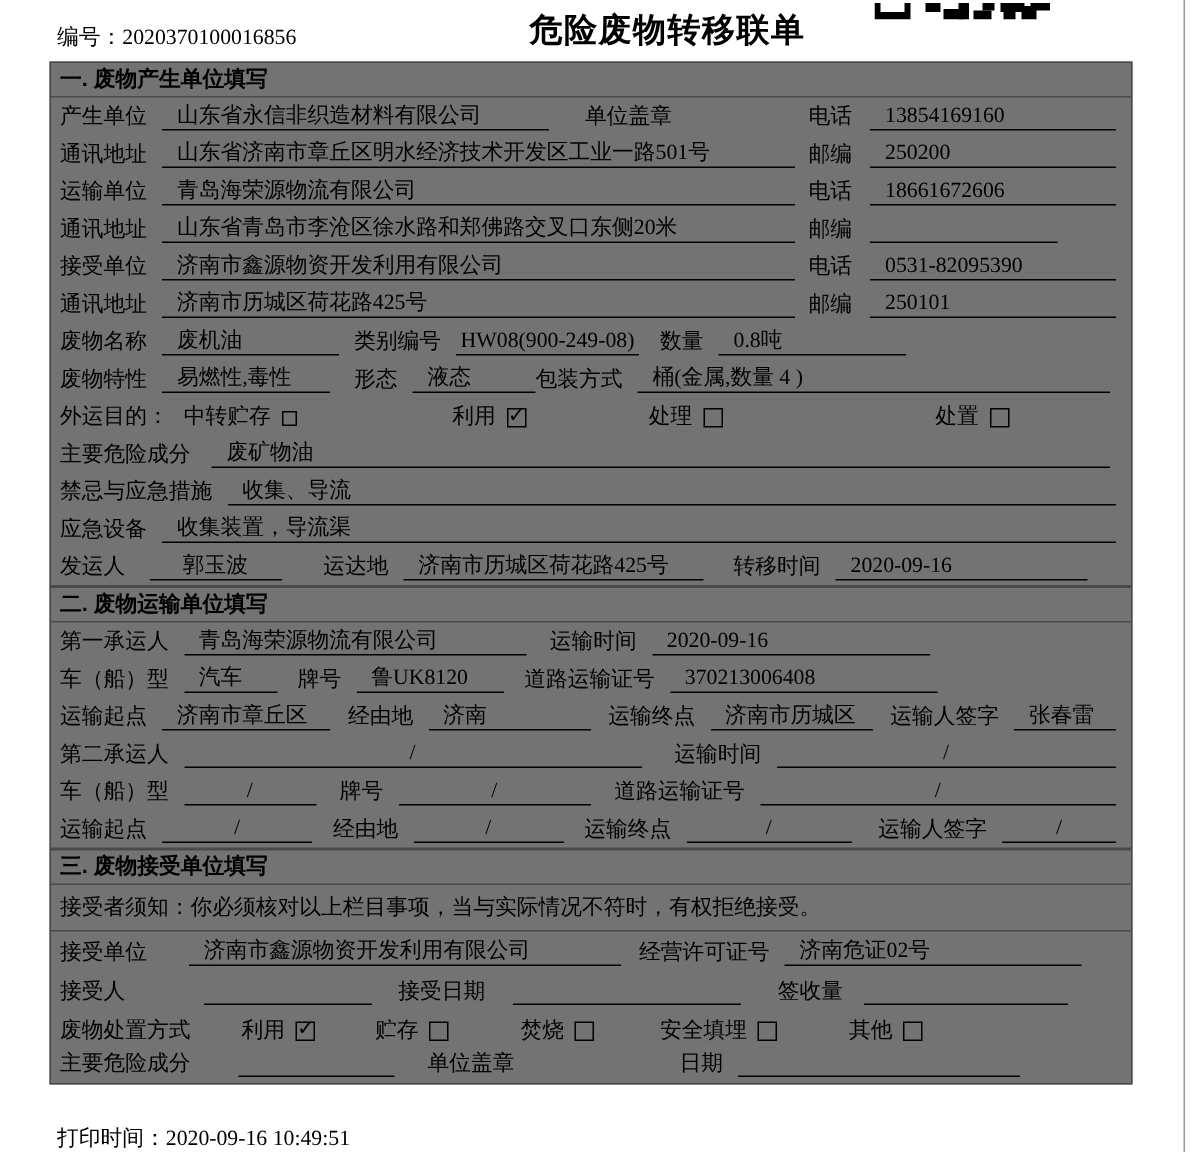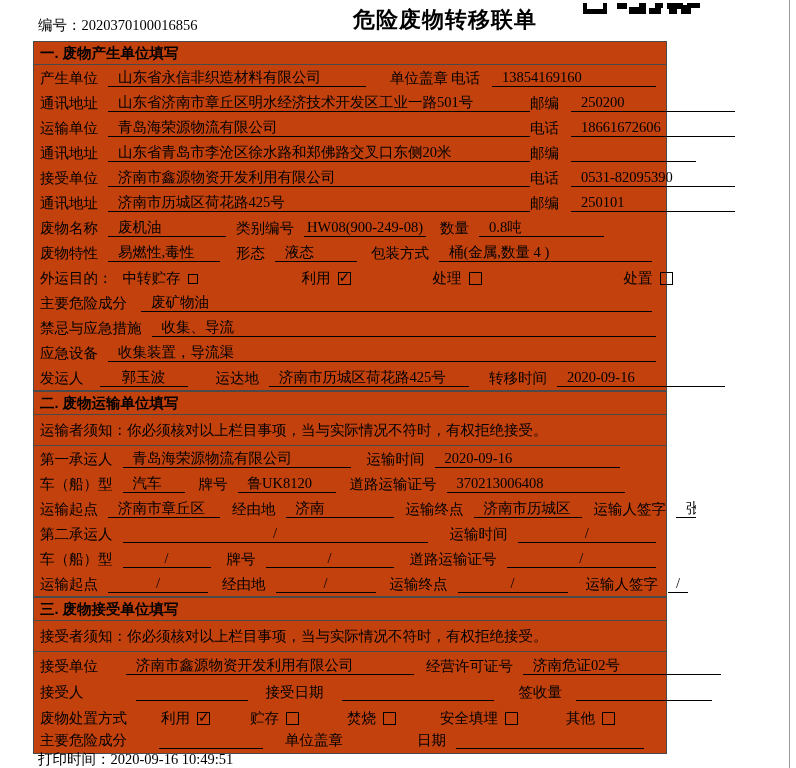--- a/index.html
+++ b/index.html
@@ -11,22 +11,22 @@
     font-size:14.5px; line-height:1.25;
   }
   .page-edge { position:absolute; left:789px; top:0; height:768px; width:0;
     border-left:1px solid #9a9a9a; }
   .serial { position:absolute; left:38px; top:16px; white-space:nowrap; }
   .doc-title { position:absolute; left:445px; top:6px; transform:translateX(-50%);
     font-family:"Liberation Sans","DejaVu Sans",sans-serif;
     font-weight:bold; font-size:22px; white-space:nowrap; letter-spacing:1px; }
   .qr { position:absolute; left:583px; top:0; width:117px; height:11px; }
 
-  .doc { position:absolute; left:33px; top:41px; width:634px;
-    border:1px solid #4a4a4a; background:#c2410c; }
+  .doc { position:absolute; left:33px; top:41px; width:722px;
+    border:1px solid #4a4a4a; background:#737373; }
   .sec-h {
     font-family:"Liberation Sans","DejaVu Sans",sans-serif;
     font-weight:bold; font-size:14.5px; line-height:16px;
     padding:3px 8px 3px 6px; border-bottom:1px solid #4a4a4a; }
   .sec-h.mid { border-top:2px solid #4a4a4a; }
   .notice { padding:6px 8px 6px 6px; border-bottom:1px solid #4a4a4a; }
 
   .row { display:flex; align-items:flex-end; height:25px; padding:0 10px 3px 6px; }
   .s3 .row { height:26px; }
   .s3 .row.last { height:23px; padding-bottom:4px; }
@@ -142,21 +142,21 @@
     <div class="ul ctr" style="width:122px">HW08(900-249-08)</div>
     <span class="lb" style="margin-left:14px">数量</span>
     <div class="ul" style="width:125px">0.8吨</div>
   </div>
 
   <div class="row">
     <span class="lb">废物特性</span>
     <div class="ul" style="width:112px">易燃性,毒性</div>
     <span class="lb" style="margin-left:16px">形态</span>
     <div class="ul" style="width:82px">液态</div>
-    <span class="lb" style="margin-left:14px">包装方式</span>
+    <span class="lb" style="">包装方式</span>
     <div class="ul fx" style="margin-right:4px">桶(金属,数量 4 )</div>
   </div>
 
   <div class="row">
     <span class="lb">外运目的：</span>
     <span class="lb" style="margin-left:10px">中转贮存</span>
     <span class="cb sm"></span>
     <span class="lb" style="margin-left:104px">利用</span>
     <span class="cb checked"></span>
     <span class="lb" style="margin-left:82px">处理</span>
@@ -184,21 +184,20 @@
     <span class="lb">发运人</span>
     <div class="ul ctr" style="width:88px;margin-left:16px">郭玉波</div>
     <span class="lb" style="margin-left:28px">运达地</span>
     <div class="ul" style="width:200px">济南市历城区荷花路425号</div>
     <span class="lb" style="margin-left:20px">转移时间</span>
     <div class="ul" style="width:168px">2020-09-16</div>
   </div>
 
   <div class="s2">
     <div class="sec-h mid">二. 废物运输单位填写</div>
-    <div class="notice">运输者须知：你必须核对以上栏目事项，当与实际情况不符时，有权拒绝接受。</div>
 
     <div class="row">
       <span class="lb">第一承运人</span>
       <div class="ul" style="width:228px">青岛海荣源物流有限公司</div>
       <span class="lb" style="margin-left:16px">运输时间</span>
       <div class="ul" style="width:185px">2020-09-16</div>
     </div>
 
     <div class="row">
       <span class="lb">车（船）型</span>
@@ -279,21 +278,21 @@
       <span class="lb" style="margin-left:44px">安全填埋</span>
       <span class="cb"></span>
       <span class="lb" style="margin-left:48px">其他</span>
       <span class="cb"></span>
     </div>
 
     <div class="row last">
       <span class="lb">主要危险成分</span>
       <div class="ul" style="width:104px;margin-left:32px"></div>
       <span class="lb" style="margin-left:22px">单位盖章</span>
-      <span class="lb" style="margin-left:74px">日期</span>
+      <span class="lb" style="margin-left:110px">日期</span>
       <div class="ul" style="width:188px"></div>
     </div>
   </div>
 </div>
 
 <div class="print-line">
   <span>打印时间：</span><span>2020-09-16 10:49:51</span>
 </div>
 
 </body></html>

